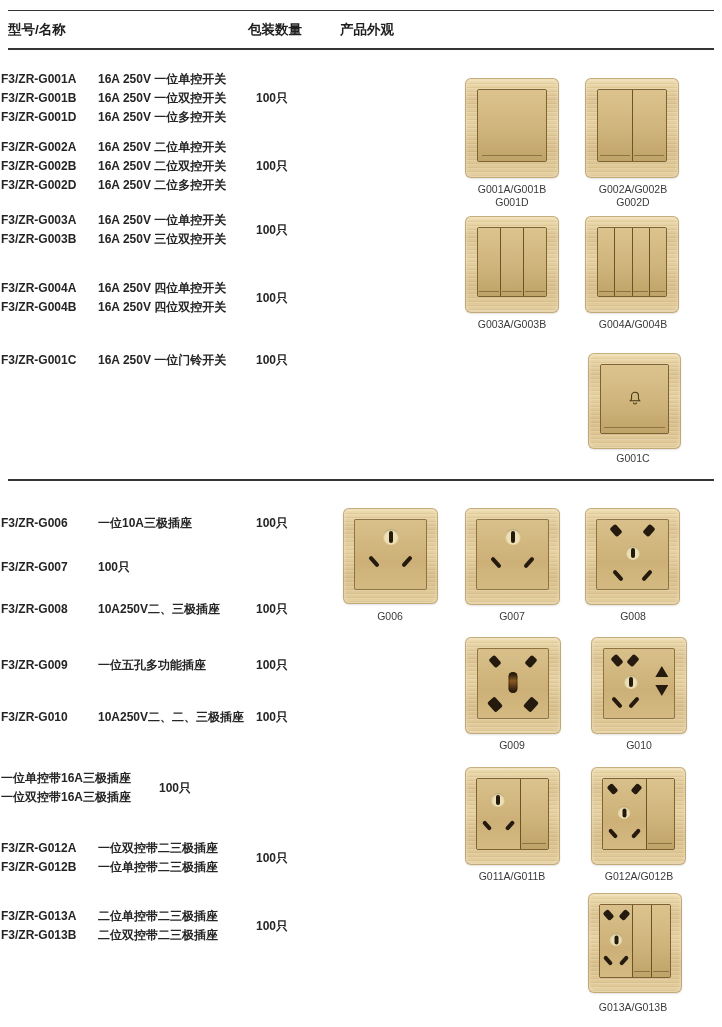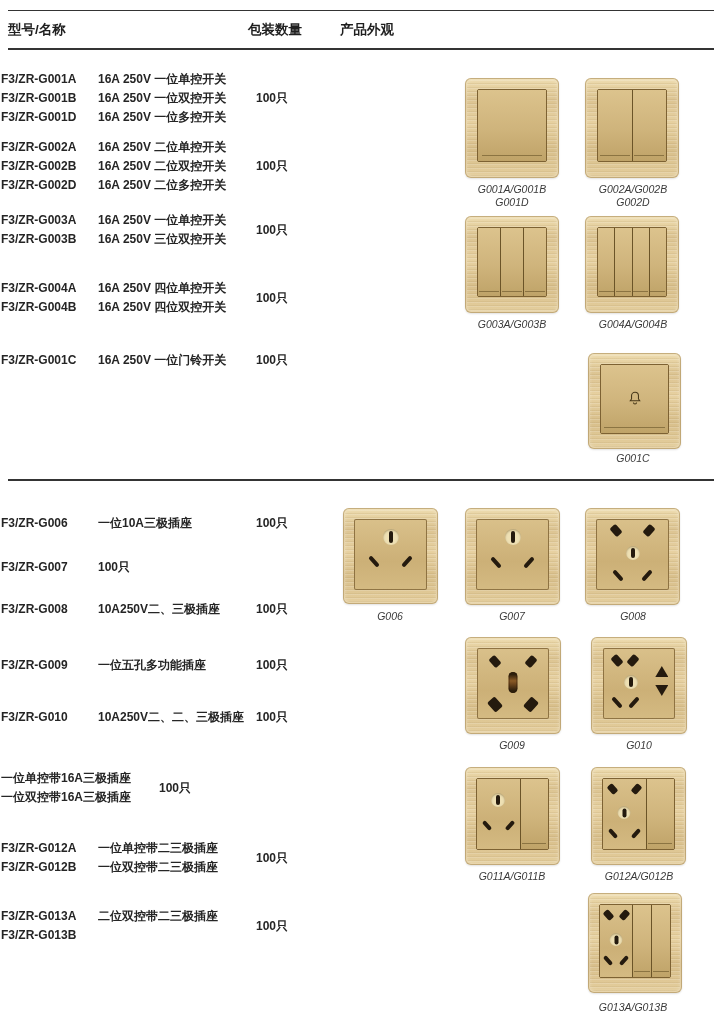--- a/index.html
+++ b/index.html
@@ -11,21 +11,21 @@
   .rule.thick{height:2px;}
 
   .hlabel{position:absolute;font-size:13.5px;font-weight:bold;color:#1f1f1f;white-space:nowrap;}
 
   .trow{position:absolute;left:1px;display:flex;width:430px;}
   .col-model{width:97px;}
   .col-desc{width:158px;}
   .col-qty{display:flex;align-items:center;}
   .line{height:19px;line-height:19px;font-size:12px;font-weight:bold;white-space:nowrap;color:#252525;}
 
-  .caption{position:absolute;width:120px;text-align:center;font-size:10.5px;color:#3a3a3a;white-space:nowrap;font-style:italic;}
+  .caption{position:absolute;width:120px;text-align:center;font-size:10.5px;color:#3a3a3a;white-space:nowrap;}
 
   
   .plate{position:absolute;border-radius:6px;
     background:linear-gradient(180deg,#eedcae 0%,#dcc492 22%,#e7d1a1 45%,#d8bf8b 72%,#e5cf9e 100%);
     box-shadow:inset 0 0 0 1px rgba(168,138,82,.6), inset 0 0 5px rgba(255,255,255,.55), 0 1px 2px rgba(0,0,0,.12);}
   .plate::before{content:"";position:absolute;inset:2px;border-radius:5px;pointer-events:none;
     background:repeating-linear-gradient(180deg,rgba(255,255,255,.16) 0 1px,rgba(0,0,0,0) 1px 3px,rgba(140,110,55,.10) 3px 4px);}
 
   
   .sw-area{position:absolute;left:13%;top:11%;right:13%;bottom:16%;display:flex;gap:1px;
@@ -304,34 +304,35 @@
       <div class="line">100只</div>
     </div>
   </div>
 
   <div class="trow" style="top:839px">
     <div class="col-model">
       <div class="line">F3/ZR-G012A</div>
       <div class="line">F3/ZR-G012B</div>
     </div>
     <div class="col-desc">
+      <div class="line">一位双控带二三极插座</div>
       <div class="line">一位单控带二三极插座</div>
-      <div class="line">一位双控带二三极插座</div>
     </div>
     <div class="col-qty">
       <div class="line">100只</div>
     </div>
   </div>
 
   <div class="trow" style="top:907px">
     <div class="col-model">
       <div class="line">F3/ZR-G013A</div>
       <div class="line">F3/ZR-G013B</div>
     </div>
     <div class="col-desc">
+      <div class="line">二位单控带二三极插座</div>
       <div class="line">二位双控带二三极插座</div>
     </div>
     <div class="col-qty">
       <div class="line">100只</div>
     </div>
   </div>
 
   <div class="plate" style="left:343px;top:508px;width:95px;height:96px">
     <div class="sk-panel s3">
       <span class="circle">

